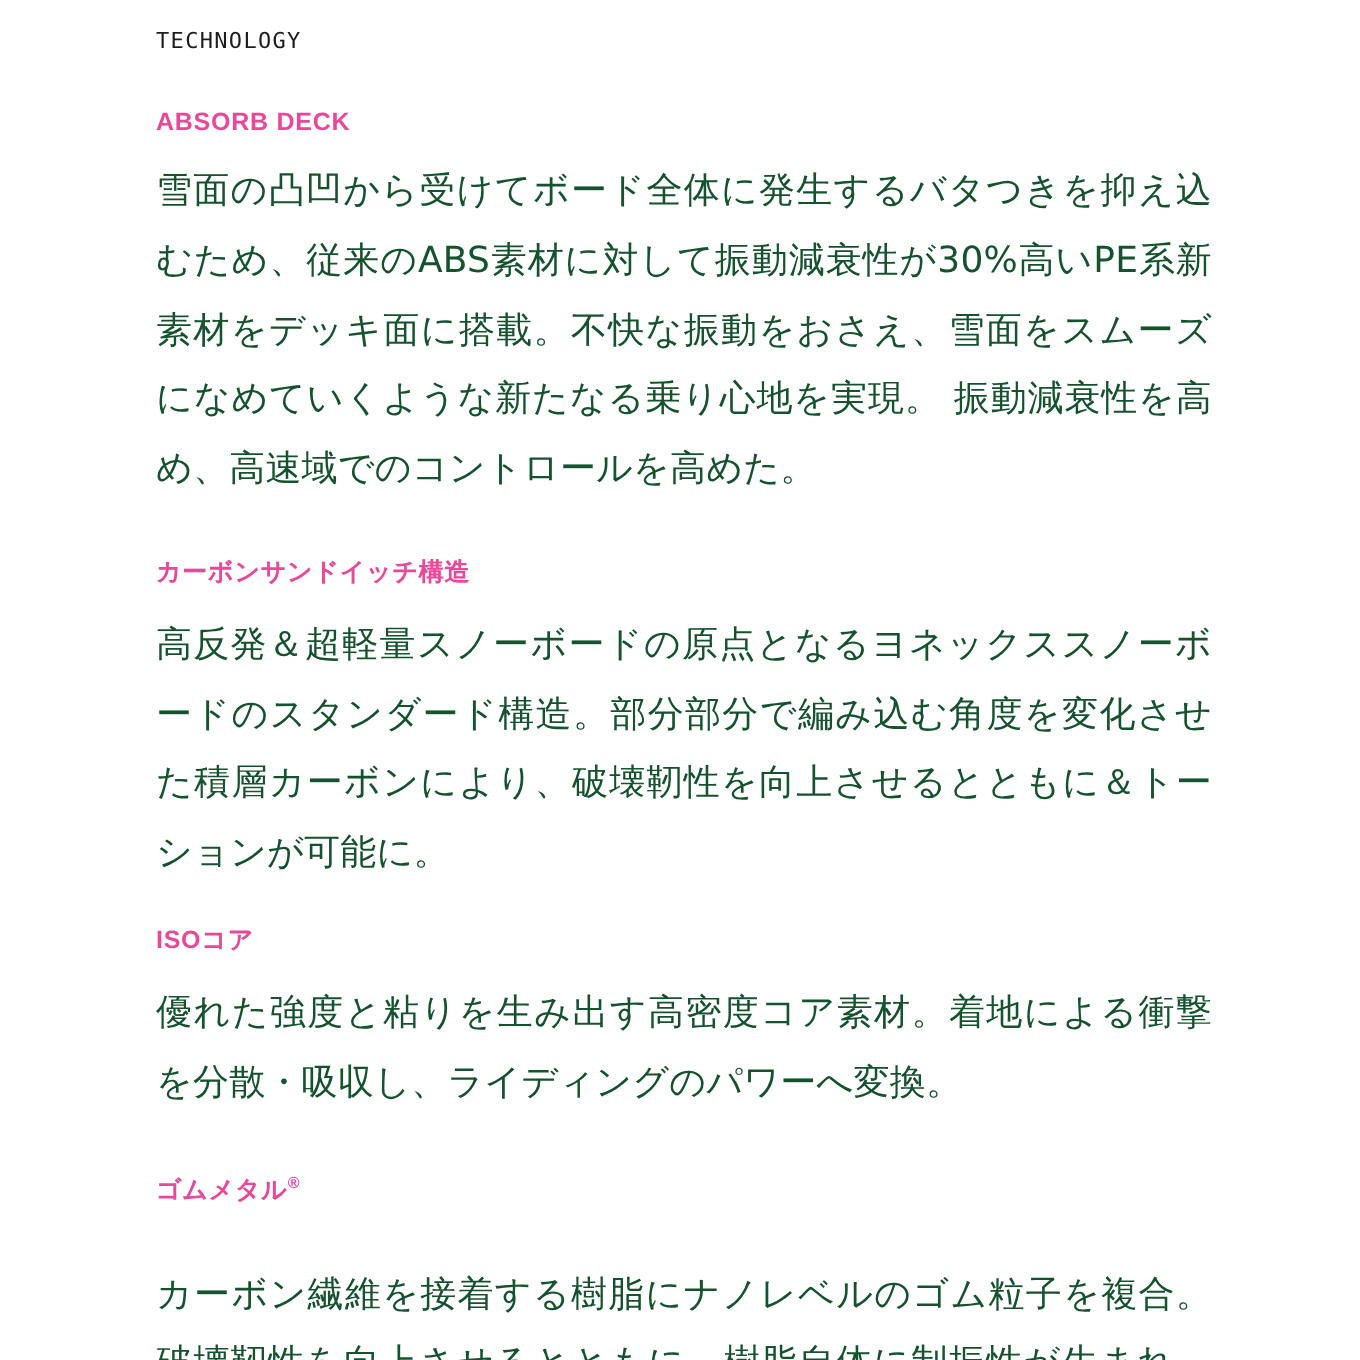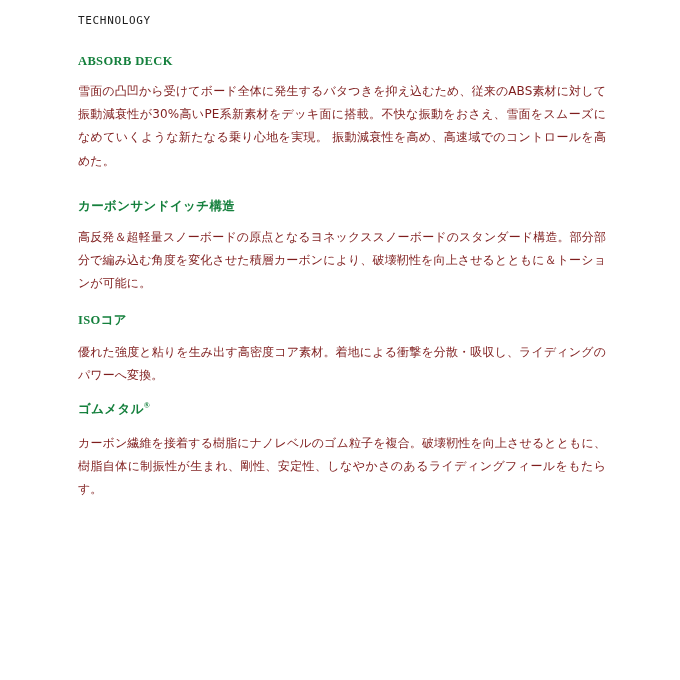--- a/index.html
+++ b/index.html
@@ -26,46 +26,46 @@
     font-size: 11px;
     letter-spacing: 0.06em;
     font-weight: 400;
     color: #1d1d1d;
     margin: 6px 0 0 0;
   }
   .section {
     margin-top: 30px;
   }
   .section-heading {
-    font-family: Liberation Serif, serif;
+    font-family: Liberation Sans, sans-serif;
     font-size: 12.5px;
     font-weight: 700;
     letter-spacing: 0.03em;
-    color: #15803d;
+    color: #ec4899;
     margin: 0 0 11px 0;
   }
   .section-heading .sup {
     font-size: 8px;
     vertical-align: super;
     letter-spacing: 0;
   }
   .section-body {
     font-family: "DejaVu Sans", sans-serif;
-    font-size: 12px;
+    font-size: 18px;
     line-height: 1.93;
-    color: #7f1d1d;
+    color: #14532d;
     margin: 0;
     text-align: justify;
     text-justify: inter-character;
     letter-spacing: 0.005em;
   }
   .sp-1 { margin-top: 26px; }
   .sp-2 { margin-top: 25px; }
   .sp-3 { margin-top: 17px; }
-  .sp-4 { margin-top: 14px; }
+  .sp-4 { margin-top: 27px; }
 </style>
 </head>
 <body>
 
 <div class="page">
 
   <h1 class="doc-title">TECHNOLOGY</h1>
 
   <div class="section sp-1">
     <h2 class="section-heading"><span>ABSORB DECK</span><span class="sup"></span></h2>

